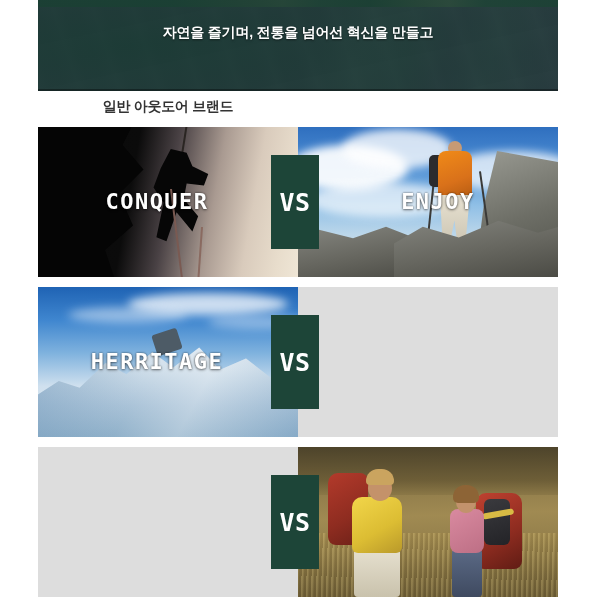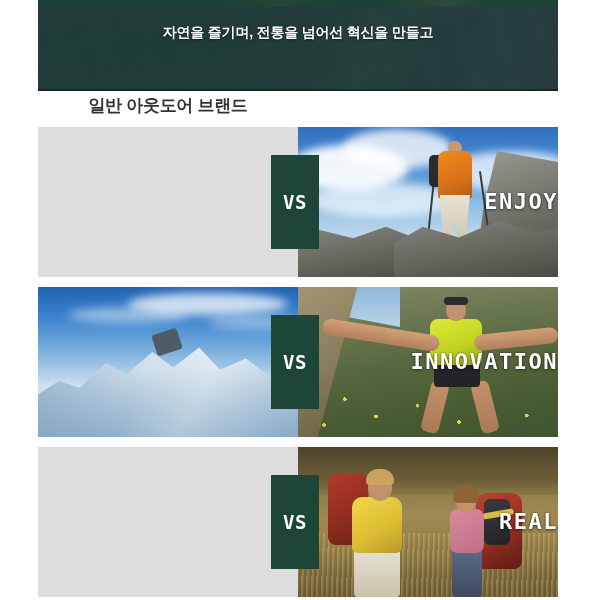--- a/index.html
+++ b/index.html
@@ -104,21 +104,21 @@
     left: 38px;
     top: 95px;
     width: 520px;
     height: 28px;
   }
   .col-head {
     position: absolute;
     top: 0;
     width: 260px;
     text-align: center;
-    font-size: 17px;
+    font-size: 14px;
     font-weight: bold;
     color: #333333;
     letter-spacing: -0.3px;
     line-height: 22px;
     white-space: nowrap;
   }
   .col-head.left  { left: 0px; }
   .col-head.right { left: 260px; }
 
   
@@ -160,38 +160,38 @@
     font-weight: bold;
     letter-spacing: 1.5px;
     line-height: 1;
     text-shadow:
        0 0 2px rgba(0,0,0,0.55),
        0 1px 3px rgba(0,0,0,0.45);
     z-index: 4;
     white-space: nowrap;
   }
   .word.left-word  { padding-right: 22px; }
-  .word.right-word { padding-left: 20px; text-align: right; }
+  .word.right-word { padding-left: 20px; }
 
   .vs-badge {
     position: absolute;
     left: 233px;
     top: 28px;
     width: 48px;
     height: 94px;
     background: #1d4538;
     z-index: 6;
     display: flex;
     align-items: center;
     justify-content: center;
   }
   .vs-badge .vs-label {
     color: #ffffff;
     font-family: "DejaVu Sans Mono", "Liberation Mono", monospace;
-    font-size: 19px;
+    font-size: 25px;
     font-weight: bold;
     letter-spacing: 0.5px;
     line-height: 1;
   }
 
   
 
   
   .s-conquer {
     background:
@@ -518,20 +518,30 @@
     <div class="hero-bottom-line"></div>
   </div>
 
   <div class="col-heads">
     <div class="col-head left">일반 아웃도어 브랜드</div>
   </div>
 
   <div class="rows">
 
     <div class="row">
+      <div class="half left">
+        <div class="scene s-conquer">
+          <div class="cliff"></div>
+          <div class="rope r1"></div>
+          <div class="climber"></div>
+          <div class="rope r2"></div>
+          <div class="rope r3"></div>
+        </div>
+        <div class="word left-word">CONQUER</div>
+      </div>
       <div class="half right">
         <div class="scene s-enjoy">
           <div class="cloud c1"></div>
           <div class="cloud c2"></div>
           <div class="cloud c3"></div>
           <div class="cloud c4"></div>
           <div class="rock rk3"></div>
           <div class="pole p1"></div>
           <div class="pole p2"></div>
           <div class="pack"></div>
@@ -551,36 +561,21 @@
     <div class="row">
       <div class="half left">
         <div class="scene s-herritage">
           <div class="wisp w1"></div>
           <div class="wisp w2"></div>
           <div class="wisp w3"></div>
           <div class="peak"></div>
           <div class="shade"></div>
           <div class="dark-rock"></div>
         </div>
-      </div>
-      <div class="half right">
-        <div class="scene s-innovation">
-          <div class="sky"></div>
-          <div class="hillside"></div>
-          <div class="flowers"></div>
-          <div class="leg l1"></div>
-          <div class="leg l2"></div>
-          <div class="runner-shorts"></div>
-          <div class="runner-torso"></div>
-          <div class="arm a1"></div>
-          <div class="arm a2"></div>
-          <div class="runner-head"></div>
-          <div class="runner-band"></div>
-        </div>
-        <div class="word right-word">INNOVATION</div>
+        <div class="word left-word">HERRITAGE</div>
       </div>
       <div class="vs-badge">
         <span class="vs-label">VS</span>
       </div>
     </div>
 
     <div class="row">
       <div class="half right">
         <div class="scene s-real">
           <div class="treeline"></div>
@@ -591,21 +586,20 @@
           <div class="p-yellow-head"></div>
           <div class="p-yellow-hair"></div>
           <div class="pack-red-2"></div>
           <div class="pack-black"></div>
           <div class="strap-y"></div>
           <div class="p-kid-pants"></div>
           <div class="p-kid-body"></div>
           <div class="p-kid-head"></div>
           <div class="p-kid-hair"></div>
         </div>
-        <div class="word right-word">REAL</div>
       </div>
       <div class="vs-badge">
         <span class="vs-label">VS</span>
       </div>
     </div>
 
   </div>
 </div>
 
 </body></html>

